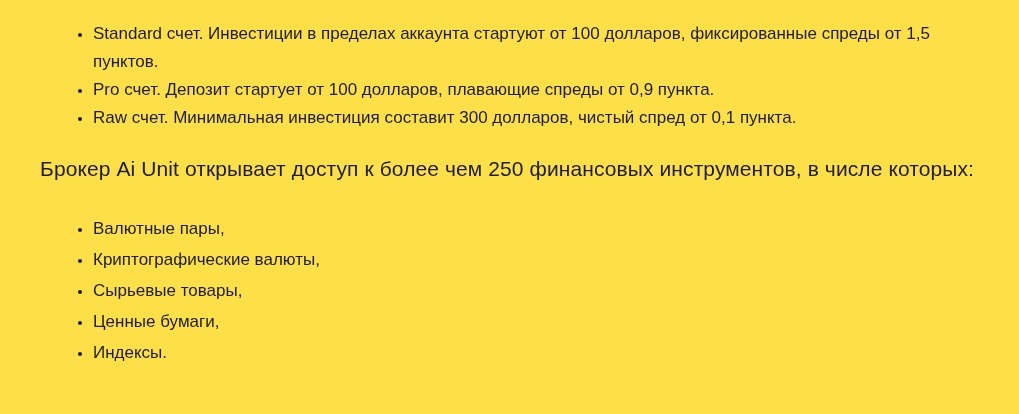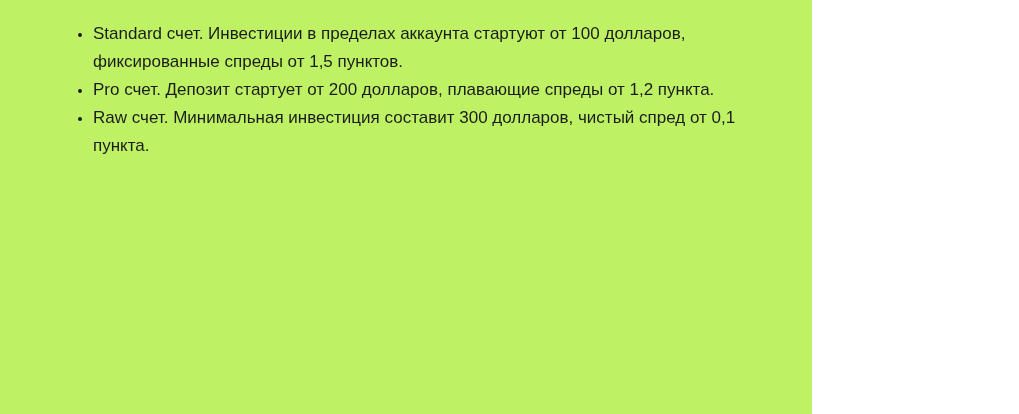--- a/index.html
+++ b/index.html
@@ -10,24 +10,24 @@
   body {
     width: 1019px;
     height: 414px;
     overflow: hidden;
     font-family: "Liberation Sans", "DejaVu Sans", sans-serif;
     color: #1c1c1c;
     -webkit-font-smoothing: antialiased;
   }
   .page {
     box-sizing: border-box;
-    width: 812px;
+    width: 1019px;
     height: 414px;
     padding: 20px 30px 0 40px;
-    background: #bef264;
+    background: #fde047;
   }
   ul.bullet-list {
     margin: 0;
     padding: 0 0 0 53px;
     list-style: disc outside;
     font-size: 17px;
     line-height: 28px;
   }
   ul.bullet-list li {
     margin: 0;
@@ -51,19 +51,27 @@
     margin-bottom: 3px;
   }
 </style>
 </head>
 <body>
 
 <main class="page">
 
   <ul class="bullet-list account-types">
     <li>Standard счет. Инвестиции в пределах аккаунта стартуют от 100 долларов, фиксированные спреды от 1,5 пунктов.</li>
-    <li>Pro счет. Депозит стартует от 200 долларов, плавающие спреды от 1,2 пункта.</li>
+    <li>Pro счет. Депозит стартует от 100 долларов, плавающие спреды от 0,9 пункта.</li>
     <li>Raw счет. Минимальная инвестиция составит 300 долларов, чистый спред от 0,1 пункта.</li>
   </ul>
 
+  <p class="intro-paragraph">Брокер Ai Unit открывает доступ к более чем 250 финансовых инструментов, в числе которых:</p>
 
+  <ul class="bullet-list instruments">
+    <li>Валютные пары,</li>
+    <li>Криптографические валюты,</li>
+    <li>Сырьевые товары,</li>
+    <li>Ценные бумаги,</li>
+    <li>Индексы.</li>
+  </ul>
 
 </main>
 
 </body></html>

